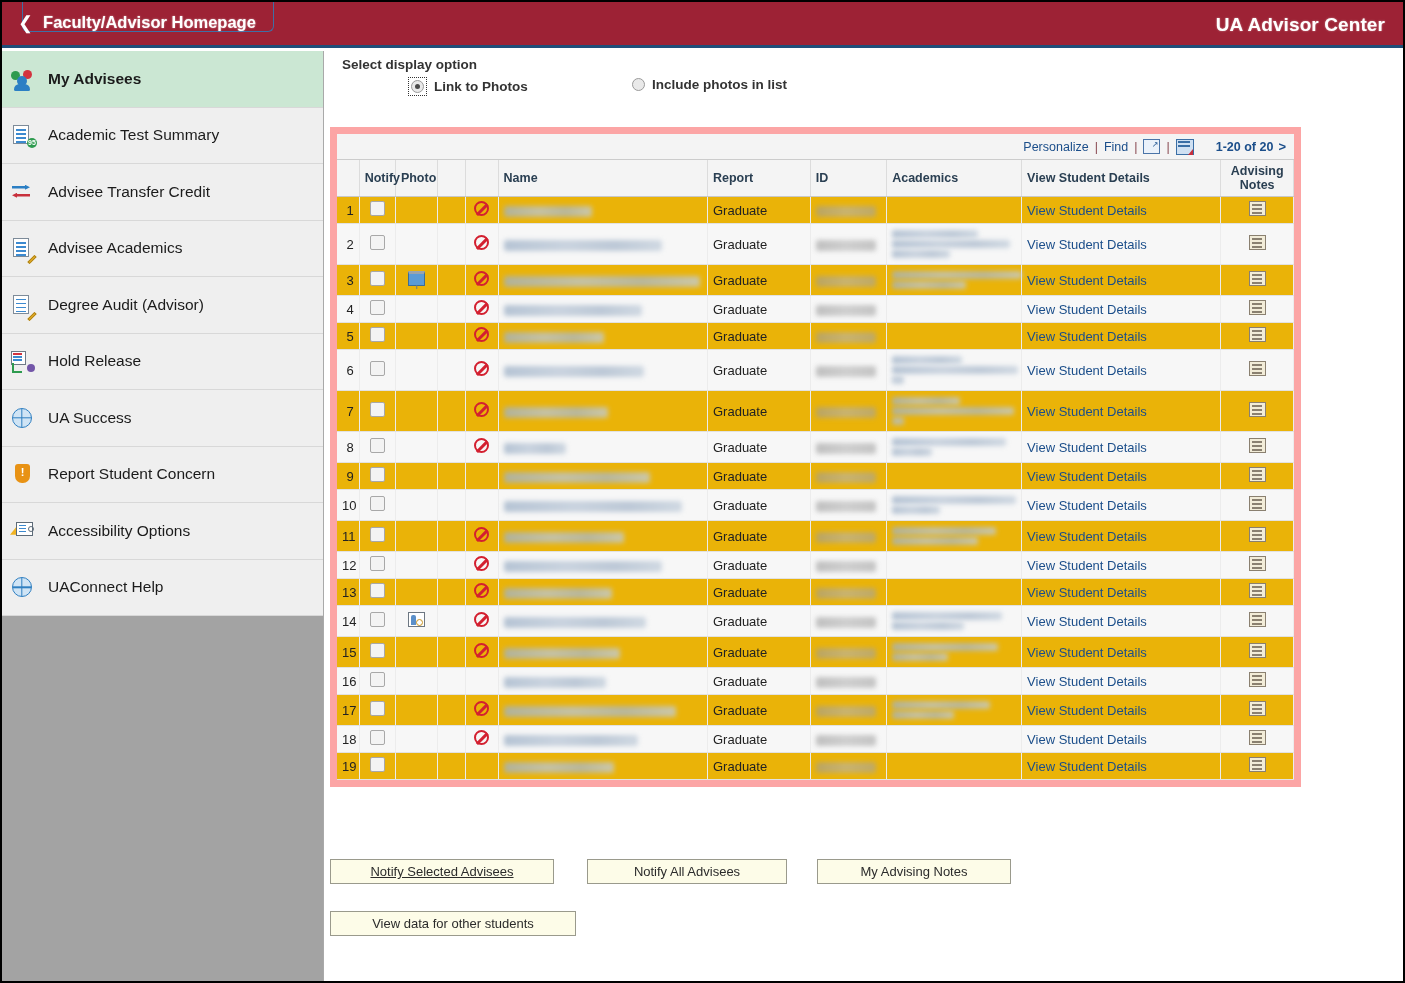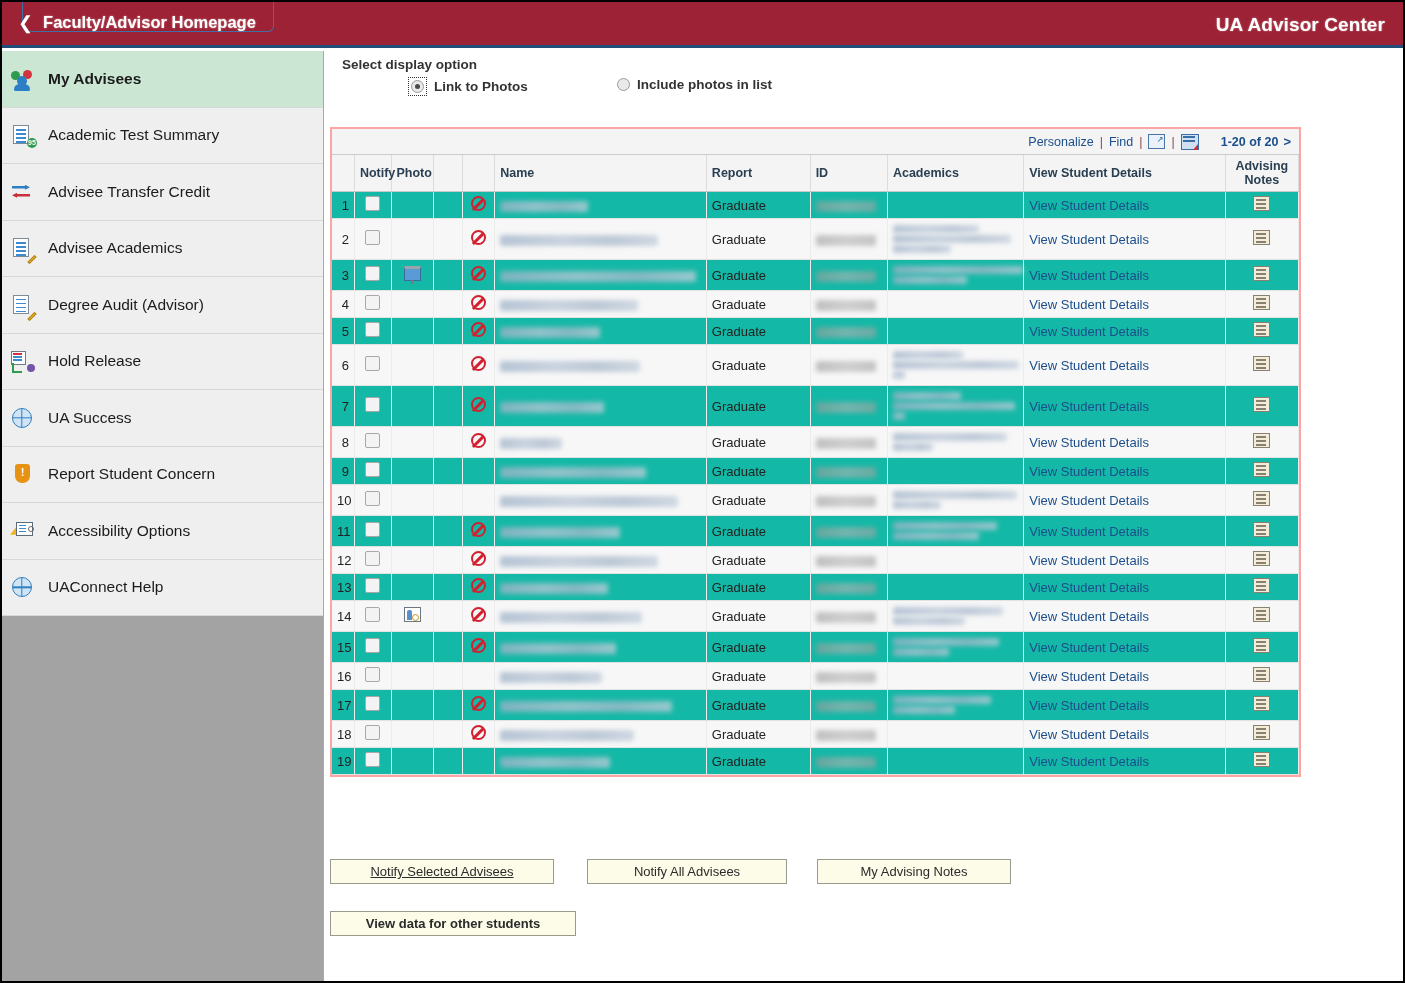--- a/index.html
+++ b/index.html
@@ -140,21 +140,21 @@
     position: absolute;
     display: flex;
     align-items: center;
     gap: 7px;
     cursor: pointer;
     font-size: 13.5px;
     font-weight: bold;
     color: #333333;
   }
   .radio-opt.opt-a { left: 83px; top: 0; }
-  .radio-opt.opt-b { left: 292px; top: 0; }
+  .radio-opt.opt-b { left: 307px; top: 0; }
   .radio {
     width: 13px; height: 13px;
     border-radius: 50%;
     border: 1px solid #9a9a9a;
     background: #e9e9e9;
     box-sizing: border-box;
     position: relative;
     flex: 0 0 13px;
   }
   .radio.checked::after {
@@ -169,23 +169,23 @@
     padding: 2px;
     border: 1px dotted #333333;
     display: inline-flex;
   }
 
   
   .grid-wrap {
     position: absolute;
     left: 5px; top: 76px;
     width: 971px;
-    border: 2px solid #fca5a5;
-    box-sizing: border-box;
-    background: #14b8a6;
+    border: 7px solid #fca5a5;
+    box-sizing: border-box;
+    background: #eab308;
   }
   .grid-toolbar {
     height: 26px;
     background: #f4f4f4;
     border-bottom: 1px solid #cccccc;
     display: flex;
     align-items: center;
     justify-content: flex-end;
     padding-right: 8px;
     gap: 0;
@@ -936,15 +936,15 @@
               <td><a class="vsd-link">View Student Details</a></td>
               <td class="ctr"><span class="note-icon"></span></td>
             </tr>
           </tbody>
       </table>
     </div>
 
     <button class="btn" style="left:5px; top:808px; width:224px;text-decoration:underline;">Notify Selected Advisees</button>
     <button class="btn" style="left:262px; top:808px; width:200px;">Notify All Advisees</button>
     <button class="btn" style="left:492px; top:808px; width:194px;">My Advising Notes</button>
-    <button class="btn" style="left:5px; top:860px; width:246px;font-weight:bold;">View data for other students</button>
+    <button class="btn" style="left:5px; top:860px; width:246px;">View data for other students</button>
   </div>
 </div>
 
 </body></html>

